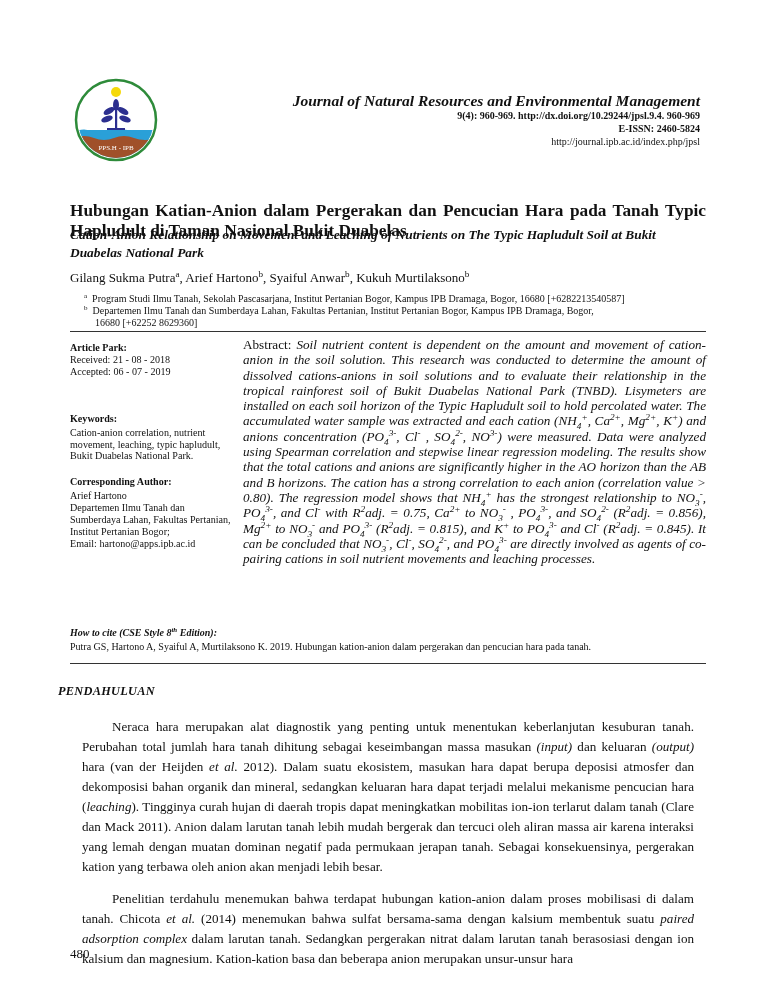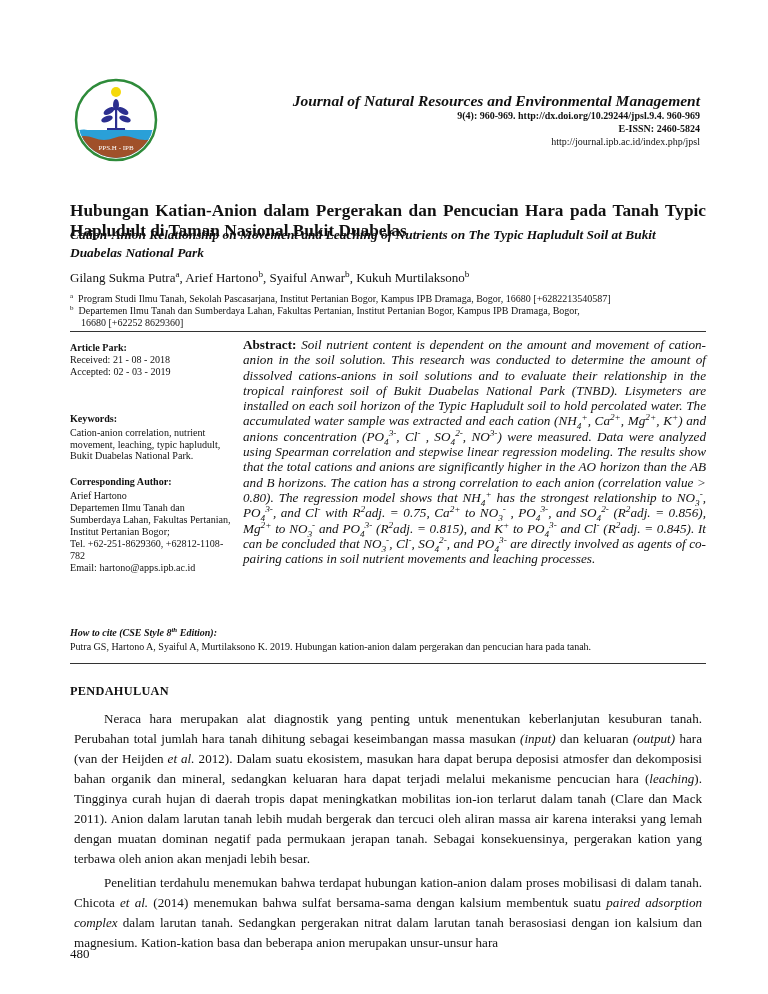--- a/index.html
+++ b/index.html
@@ -8,38 +8,38 @@
   .abs { position:absolute; }
   #logo { left:74px; top:78px; width:84px; height:84px; }
   #journal-title { right:68px; top:92px; font-size:15.5px; font-weight:bold; font-style:italic; text-align:right; white-space:nowrap; }
   .meta-line { right:68px; font-size:10px; text-align:right; white-space:nowrap; }
   #meta-vol { top:110px;font-weight:bold; }
   #meta-issn { top:123px; font-weight:bold; }
   #meta-url { top:136px;margin-left:44px; }
   #title-id { left:70px; top:180px; width:636px; font-size:17.3px; font-weight:bold; line-height:20px; text-align:justify; text-align-last:left;margin-top:21px; }
   #title-en { left:70px; top:226px; width:636px; font-size:13.4px; font-weight:bold; font-style:italic; line-height:18px; }
   #authors { left:70px; top:270px; font-size:13px; white-space:nowrap; }
-  .aff { left:70px; font-size:10px; line-height:12px; width:640px; }
+  .aff { left:84px; font-size:10px; line-height:12px; width:640px; }
   #aff-a { top:293px; }
   #aff-b { top:305px; }
   .aff .indent { padding-left:11px; }
   .rule { left:70px; width:636px; height:0; border-top:1px solid #333; }
   #rule-1 { top:331px; }
   #rule-2 { top:663px; }
   #side { left:70px; top:342px; width:165px; font-size:10.1px; line-height:11.9px; }
   #side .lbl { font-weight:bold; }
   #abstract { left:243px; top:337px; width:463px; font-size:13.2px; line-height:15.3px; text-align:justify; }
-  #abstract .lbl { font-weight:bold; font-style:normal; }
+  #abstract .lbl { font-weight:normal; font-style:normal; }
   #abstract .txt { font-style:italic;margin-top:12px; }
   #cite-head { left:70px; top:627px; font-size:10px; font-weight:bold; font-style:italic; }
   #cite { left:70px; top:641px; width:636px; font-size:10px; line-height:12px; }
   #cite .c2 { padding-left:28px; display:block; }
-  #sec-head { left:70px; top:684px; font-size:12.3px; font-weight:bold; letter-spacing:0.3px; }
+  #sec-head { left:58px; top:684px; font-size:12.3px; font-weight:bold; letter-spacing:0.3px;font-style:italic; }
   #body-text { left:70px; top:705px; width:636px; font-size:13.1px; line-height:20px; text-align:justify; }
-  #body-text p { margin:4px; text-indent:30px;font-family:Liberation Serif, serif; }
+  #body-text p { margin:12px; text-indent:30px;font-family:Liberation Serif, serif; }
   #page-num { left:70px; top:946px; font-size:13px; }
   sup, sub { font-size:70%; line-height:0; }
 </style>
 </head>
 <body>
 
 <div id="logo" class="abs">
   <svg width="84" height="84" viewBox="0 0 84 84">
     <defs>
         <clipPath id="c">
@@ -81,29 +81,28 @@
   <span>Kukuh Murtilaksono</span><sup>b</sup>
 </div>
 <div id="aff-a" class="abs aff"><sup>a</sup>&nbsp; <span>Program Studi Ilmu Tanah, Sekolah Pascasarjana, Institut Pertanian Bogor, Kampus IPB Dramaga, Bogor, 16680  [+6282213540587]</span></div>
 <div id="aff-b" class="abs aff"><sup>b</sup>&nbsp; <span>Departemen Ilmu Tanah dan Sumberdaya Lahan, Fakultas Pertanian, Institut Pertanian Bogor,  Kampus IPB Dramaga, Bogor,</span><br><span class="indent">16680 [+62252 8629360]</span></div>
 
 <div id="rule-1" class="abs rule"></div>
 
 <div id="side" class="abs">
   <div class="lbl">Article Park:</div>
   <div>Received: 21 - 08 - 2018</div>
-  <div>Accepted: 02 - 03 - 2019</div>
+  <div>Accepted: 06 - 07 - 2019</div>
   <div style="height:35px"></div>
   <div class="lbl">Keywords:</div>
   <div style="margin-top:2px">Cation-anion correlation, nutrient movement, leaching, typic hapludult, Bukit Duabelas National Park.</div>
   <div style="height:14px"></div>
   <div class="lbl">Corresponding Author:</div>
   <div style="margin-top:2px">Arief Hartono</div>
   <div>Departemen Ilmu Tanah dan Sumberdaya Lahan, Fakultas Pertanian, Institut Pertanian Bogor;</div>
-  <div>Tel. +62-251-8629360, +62812-1108-782</div>
   <div>Email: hartono@apps.ipb.ac.id</div>
 </div>
 
 <div id="abstract" class="abs">
   <span class="lbl">Abstract</span><span class="lbl">: </span><span class="txt"><span>Soil nutrient content is dependent on the amount and movement of cation-anion in the soil solution. This research was conducted to determine the amount of dissolved cations-anions in soil solutions and to evaluate their relationship in the tropical rainforest soil of Bukit Duabelas National Park (TNBD). Lisymeters are installed on each soil horizon of the Typic Hapludult soil to hold percolated water. The accumulated water sample was extracted and each cation (</span>NH<sub>4</sub><sup>+</sup>, Ca<sup>2+</sup>, Mg<sup>2+</sup>, K<sup>+</sup>) and anions concentration (PO<sub>4</sub><sup>3-</sup>, Cl<sup>-</sup> , SO<sub>4</sub><sup>2-</sup>, NO<sup>3-</sup>) <span>were measured. Data were analyzed using Spearman correlation and stepwise linear regression modeling. The results show that the total cations and anions are significantly higher in the AO horizon than the AB and B horizons. The cation has a strong correlation to each anion (correlation value &gt; 0.80). The  regression model shows that </span>NH<sub>4</sub><sup>+</sup><span> has the strongest relationship to </span>NO<sub>3</sub><sup>-</sup>, PO<sub>4</sub><sup>3-</sup>, and Cl<sup>-</sup> with R<sup>2</sup>adj. = <span>0.75</span>, Ca<sup>2+</sup> to NO<sub>3</sub><sup>-</sup> , PO<sub>4</sub><sup>3-</sup>, and SO<sub>4</sub><sup>2-</sup> (R<sup>2</sup>adj. = <span>0.856</span>), Mg<sup>2+</sup> to NO<sub>3</sub><sup>-</sup> and PO<sub>4</sub><sup>3-</sup> (R<sup>2</sup>adj. = <span>0.815</span>), and K<sup>+</sup> to PO<sub>4</sub><sup>3-</sup> and Cl<sup>-</sup> (R<sup>2</sup>adj. = <span>0.845</span>). It can be concluded that NO<sub>3</sub><sup>-</sup>, Cl<sup>-</sup>, SO<sub>4</sub><sup>2-</sup>, and PO<sub>4</sub><sup>3-</sup> <span>are directly involved as agents of co-pairing cations in soil nutrient movements and leaching processes.</span></span>
 </div>
 
 <div id="cite-head" class="abs"><span>How to cite (CSE Style 8</span><sup>th</sup><span> Edition):</span></div>
 <div id="cite" class="abs">
   <span>Putra GS, Hartono A, Syaiful A, Murtilaksono K. 2019. Hubungan kation-anion dalam pergerakan dan pencucian hara pada tanah.</span>

